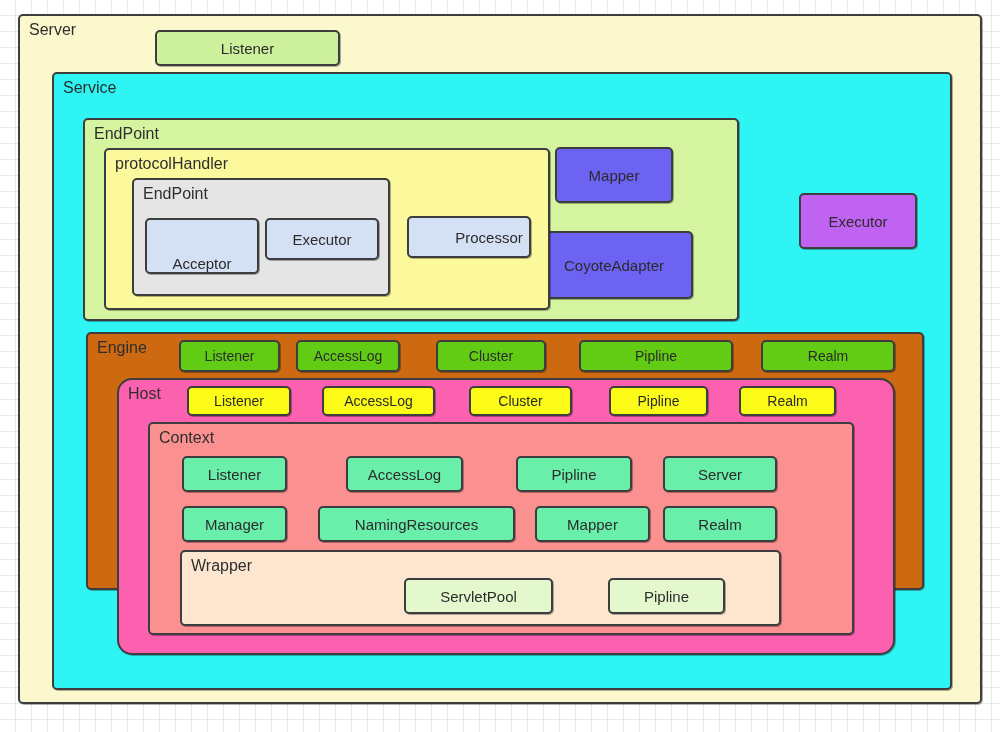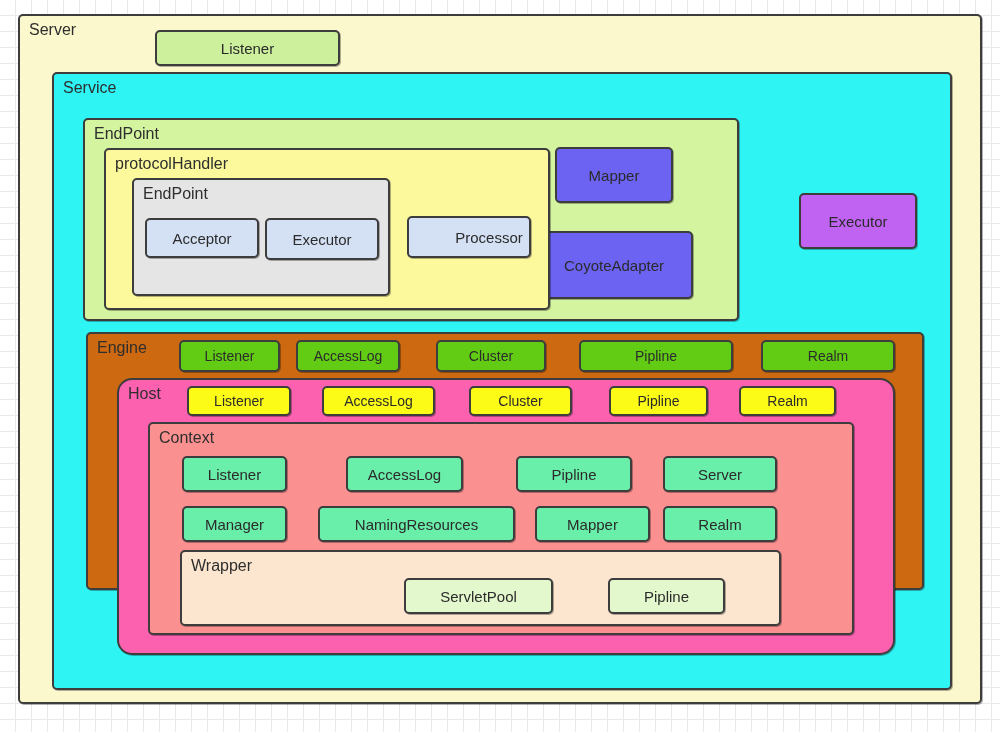--- a/index.html
+++ b/index.html
@@ -115,21 +115,21 @@
         <div class="box fill-protocol" style="left:19px; top:28px; width:446px; height:162px;">
           <span class="box-title">protocolHandler</span>
 
           <div class="node n-lightblue" style="left:301px; top:66px; width:124px; height:42px;padding-left:40px;">
             <span>Processor</span>
           </div>
 
           <div class="box fill-endpoint" style="left:26px; top:28px; width:258px; height:118px;">
             <span class="box-title">EndPoint</span>
 
-            <div class="node n-lightblue" style="left:11px; top:38px; width:114px; height:40px;">
+            <div class="node n-lightblue" style="left:11px; top:38px; width:114px; height:56px;align-items:flex-end;">
               <span>Acceptor</span>
             </div>
             <div class="node n-lightblue" style="left:131px; top:38px; width:114px; height:42px;">
               <span>Executor</span>
             </div>
           </div>
 
         </div>
       </div>
 

